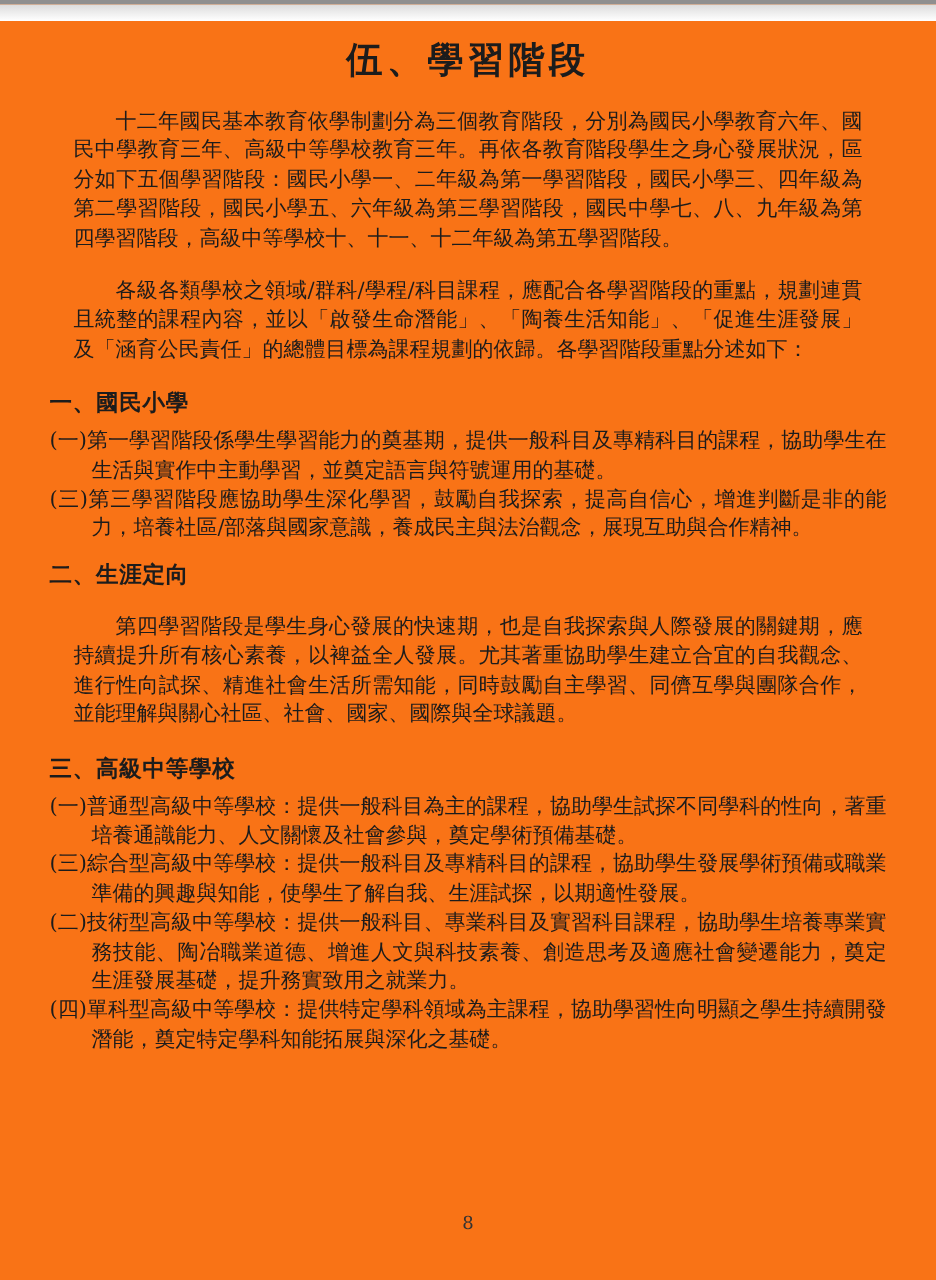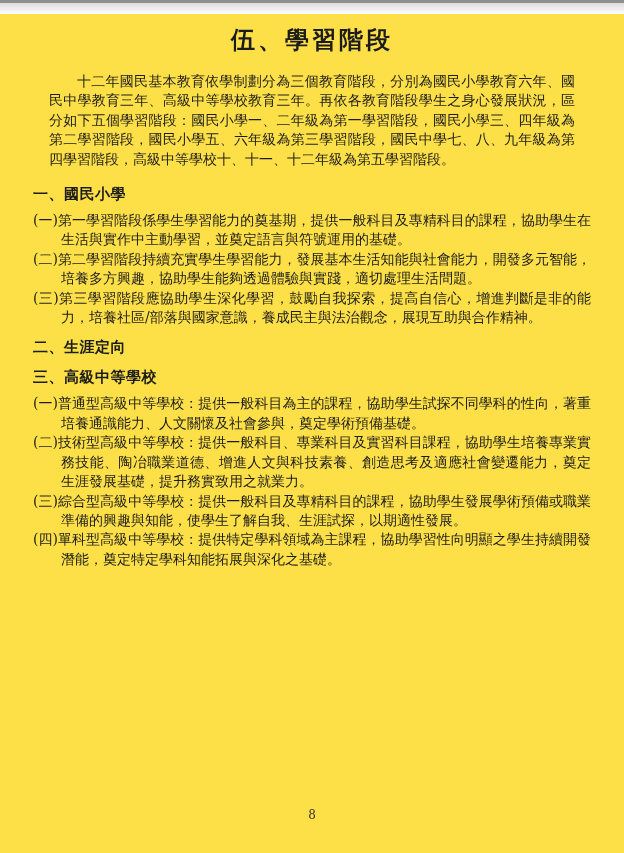--- a/index.html
+++ b/index.html
@@ -4,21 +4,21 @@
 <style>
   html, body {
     margin: 0;
     padding: 0;
     background: #ffffff;
   }
   .sheet {
     position: relative;
     width: 624px;
     height: 853px;
-    background: #fde047;
+    background: #f97316;
     overflow: hidden;
     font-family: "DejaVu Serif", "Liberation Serif", serif;
     color: #1c1c1c;
   }
   .page-top-shadow {
     height: 3px;
     background: #8f8f8f;
   }
   .page-top-fade {
     height: 11px;
@@ -72,30 +72,31 @@
 
 <div class="sheet">
   <div class="page-top-shadow"></div>
   <div class="page-top-fade"></div>
 
   <div class="content">
 
     <h1 class="doc-title">伍、學習階段</h1>
 
     <p class="body-para">十二年國民基本教育依學制劃分為三個教育階段，分別為國民小學教育六年、國民中學教育三年、高級中等學校教育三年。再依各教育階段學生之身心發展狀況，區分如下五個學習階段：國民小學一、二年級為第一學習階段，國民小學三、四年級為第二學習階段，國民小學五、六年級為第三學習階段，國民中學七、八、九年級為第四學習階段，高級中等學校十、十一、十二年級為第五學習階段。</p>
+    <p class="body-para">各級各類學校之領域/群科/學程/科目課程，應配合各學習階段的重點，規劃連貫且統整的課程內容，並以「啟發生命潛能」、「陶養生活知能」、「促進生涯發展」及「涵育公民責任」的總體目標為課程規劃的依歸。各學習階段重點分述如下：</p>
 
     <h2 class="section-heading">一、國民小學</h2>
     <p class="list-item">(一)第一學習階段係學生學習能力的奠基期，提供一般科目及專精科目的課程，協助學生在生活與實作中主動學習，並奠定語言與符號運用的基礎。</p>
-    <p class="list-item">(二)第二學習階段持續充實學生學習能力，發展基本生活知能與社會能力，開發多元智能，培養多方興趣，協助學生能夠透過體驗與實踐，適切處理生活問題。</p>
     <p class="list-item">(三)第三學習階段應協助學生深化學習，鼓勵自我探索，提高自信心，增進判斷是非的能力，培養社區/部落與國家意識，養成民主與法治觀念，展現互助與合作精神。</p>
 
     <h2 class="section-heading">二、生涯定向</h2>
+    <p class="body-para">第四學習階段是學生身心發展的快速期，也是自我探索與人際發展的關鍵期，應持續提升所有核心素養，以裨益全人發展。尤其著重協助學生建立合宜的自我觀念、進行性向試探、精進社會生活所需知能，同時鼓勵自主學習、同儕互學與團隊合作，並能理解與關心社區、社會、國家、國際與全球議題。</p>
 
     <h2 class="section-heading">三、高級中等學校</h2>
     <p class="list-item">(一)普通型高級中等學校：提供一般科目為主的課程，協助學生試探不同學科的性向，著重培養通識能力、人文關懷及社會參與，奠定學術預備基礎。</p>
+    <p class="list-item">(三)綜合型高級中等學校：提供一般科目及專精科目的課程，協助學生發展學術預備或職業準備的興趣與知能，使學生了解自我、生涯試探，以期適性發展。</p>
     <p class="list-item">(二)技術型高級中等學校：提供一般科目、專業科目及實習科目課程，協助學生培養專業實務技能、陶冶職業道德、增進人文與科技素養、創造思考及適應社會變遷能力，奠定生涯發展基礎，提升務實致用之就業力。</p>
-    <p class="list-item">(三)綜合型高級中等學校：提供一般科目及專精科目的課程，協助學生發展學術預備或職業準備的興趣與知能，使學生了解自我、生涯試探，以期適性發展。</p>
     <p class="list-item">(四)單科型高級中等學校：提供特定學科領域為主課程，協助學習性向明顯之學生持續開發潛能，奠定特定學科知能拓展與深化之基礎。</p>
 
   </div>
 
   <div class="page-number">8</div>
 </div>
 
 </body></html>

